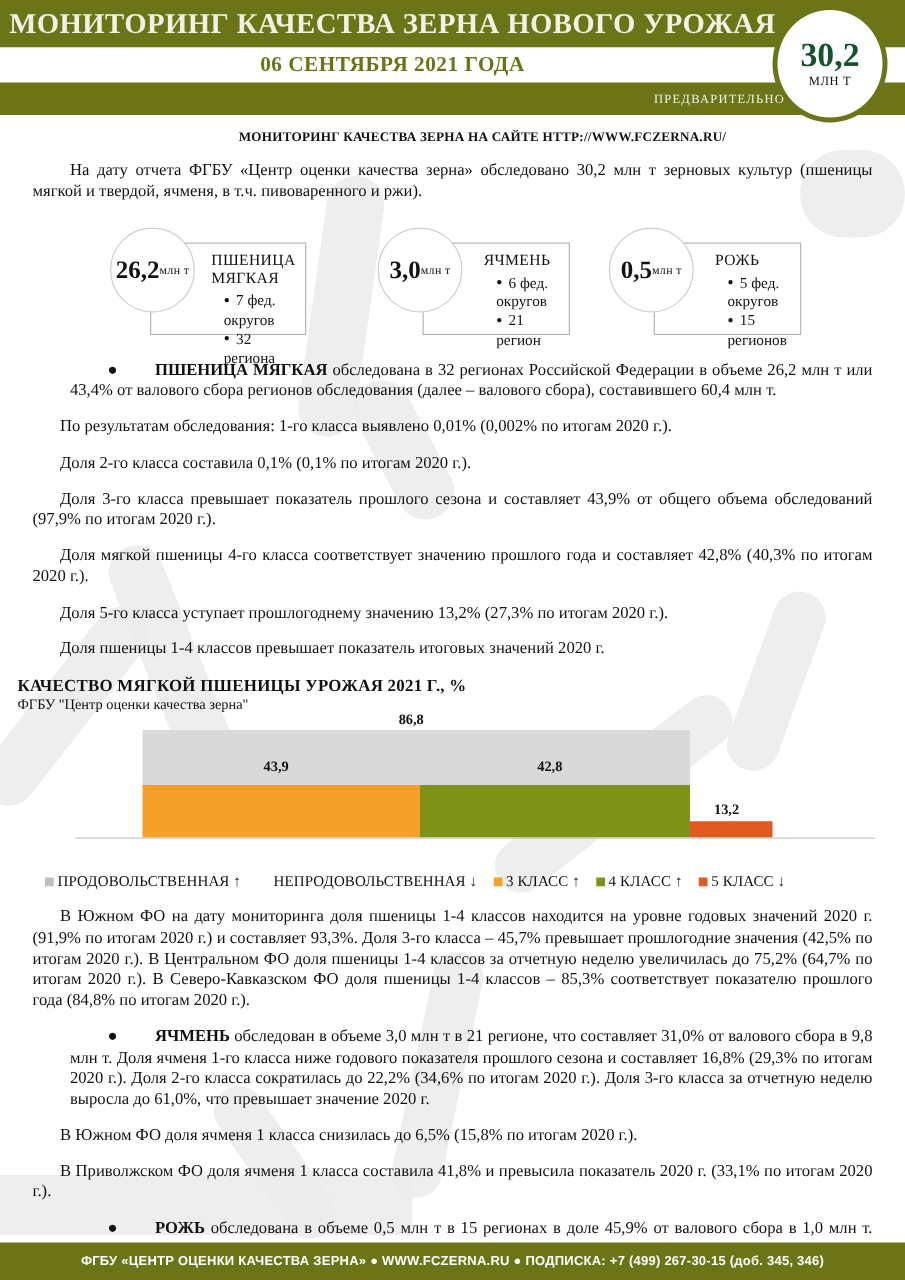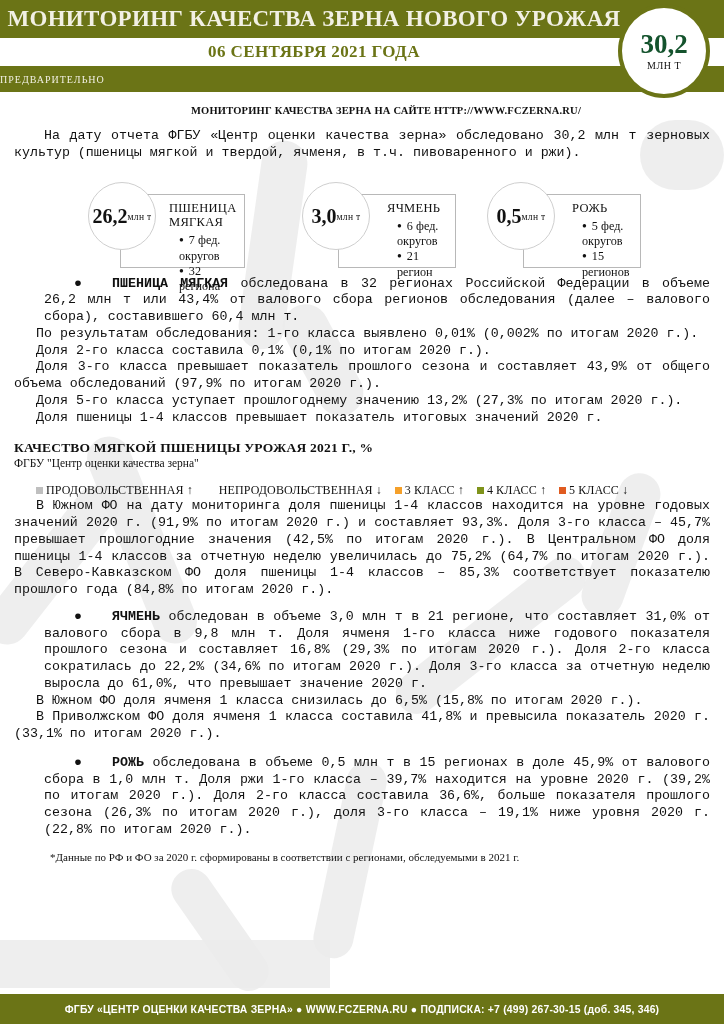--- a/index.html
+++ b/index.html
@@ -75,21 +75,21 @@
     color: #6b7416;
     font-size: 17px;
     font-weight: bold;
     letter-spacing: .4px;
   }
   .band-bot {
     background: #6b7416;
     height: 26px;
     display: flex;
     align-items: center;
-    justify-content: flex-start;
+    justify-content: flex-end;
     padding-right: 96px;
   }
   .band-bot .note {
     color: #f2f0e4;
     font-size: 10px;
     letter-spacing: 1px;
   }
   .badge {
     position: absolute;
     right: 14px;
@@ -127,23 +127,22 @@
     margin-top: 13px;
     padding-left: 48px;
   }
 
   
   .wrap { padding: 0 14px; }
   p.body {
     font-size: 13.3px;
     line-height: 1.26;
     text-align: justify;
-    margin: 0;
+    margin: 12px;
     text-indent: 30px;
-    font-family: Liberation Mono, monospace;
   }
   p.lead { margin-top: 12px; }
   p.tight { text-indent: 22px; }
   .bullet-line { text-indent: 0; padding-left: 30px; position: relative; margin-top: 2px; }
   .bullet-line .dot {
     position: absolute;
     left: 30px;
     top: 0;
   }
   b { font-weight: bold; }
@@ -391,28 +390,43 @@
   <div class="wrap">
     <p class="body bullet-line">
       <span class="dot">●</span>
       <span style="padding-left:38px;">
         <b>ПШЕНИЦА МЯГКАЯ</b><span> обследована в 32 регионах Российской Федерации в объеме 26,2 млн т или 43,4% от валового сбора регионов обследования (далее – валового сбора), составившего 60,4 млн т.</span>
       </span>
     </p>
     <p class="body tight">По результатам обследования: 1-го класса выявлено 0,01% (0,002% по итогам 2020 г.).</p>
     <p class="body tight">Доля 2-го класса составила 0,1% (0,1% по итогам 2020 г.).</p>
     <p class="body tight">Доля 3-го класса превышает показатель прошлого сезона и составляет 43,9% от общего объема обследований (97,9% по итогам 2020 г.).</p>
+    <p class="body tight">Доля мягкой пшеницы 4-го класса соответствует значению прошлого года и составляет 42,8% (40,3% по итогам 2020 г.).</p>
     <p class="body tight">Доля 5-го класса уступает прошлогоднему значению 13,2% (27,3% по итогам 2020 г.).</p>
     <p class="body tight">Доля пшеницы 1-4 классов превышает показатель итоговых значений 2020 г.</p>
   </div>
 
   <div class="chart-block">
     <div class="chart-title">КАЧЕСТВО МЯГКОЙ ПШЕНИЦЫ УРОЖАЯ 2021 Г., %</div>
     <div class="chart-source">ФГБУ "Центр оценки качества зерна"</div>
 
+    <div class="plot">
+
+      <div class="band-gray" id="grayBand" style="left: 100px; width: 437.835px; bottom: 56px; height: 44px; background: rgb(217, 217, 217);"></div>
+
+      <div class="seg seg-3" id="seg3" style="left: 100px; width: 221.695px; height: 42px; background: rgb(245, 160, 42);"></div>
+      <div class="seg seg-4" id="seg4" style="left: 321.695px; width: 216.14px; height: 42px; background: rgb(127, 147, 27);"></div>
+      <div class="seg seg-5" id="seg5" style="left: 537.835px; width: 66.66px; height: 13px; background: rgb(224, 91, 32);"></div>
+      <div class="axis-line"></div>
+
+      <div class="dlabel" id="lblTotal" style="left: 304.918px; bottom: 102px;">86,8</div>
+      <div class="dlabel" id="lbl3" style="left: 196.847px; bottom: 64px;">43,9</div>
+      <div class="dlabel" id="lbl4" style="left: 415.765px; bottom: 64px;">42,8</div>
+      <div class="dlabel" id="lbl5" style="left: 557.165px; bottom: 30px;">13,2</div>
+    </div>
 
     <div class="legend">
       <div class="leg-item">
         <span class="leg-sq" id="legsq0" style="background: rgb(191, 191, 191);"></span>
         <span>ПРОДОВОЛЬСТВЕННАЯ ↑</span>
       </div>
       <span class="gap-lg"></span>
       <div class="leg-item">
         <span>НЕПРОДОВОЛЬСТВЕННАЯ ↓</span>
       </div>

